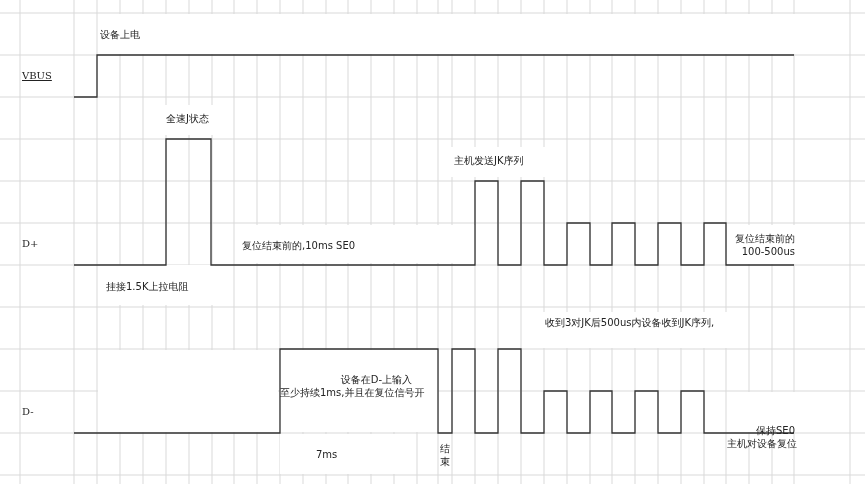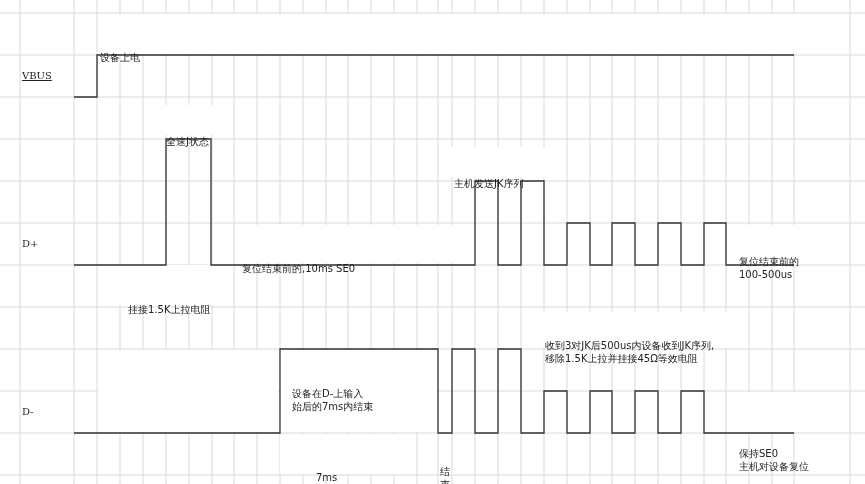--- a/index.html
+++ b/index.html
@@ -2,22 +2,22 @@
 <html><head>
 <meta charset="utf-8">
 <style>
   html, body { margin: 0; padding: 0; background: #ffffff; }
   body { width: 865px; height: 484px; overflow: hidden; position: relative;
          font-family: "DejaVu Sans", "Liberation Sans", sans-serif; }
   #canvas { position: absolute; left: 0; top: 0; width: 865px; height: 484px; }
   .grid-line { stroke: #d9d9d9; stroke-width: 1; }
   .signal { fill: none; stroke: #333333; stroke-width: 1.3; }
   .box { fill: #ffffff; }
-  .label { position: absolute; font-size: 10px; color: #222; white-space: nowrap; line-height: 13px; margin-top: 23px; }
-  .center { text-align: left; padding-left: 12px; }
+  .label { position: absolute; font-size: 10px; color: #222; white-space: nowrap; line-height: 13px; }
+  .center { text-align: right; }
   .sig-name { position: absolute; font-size: 10px; color: #222; font-family: "DejaVu Serif", serif; }
 </style>
 </head>
 <body>
 
 <svg id="canvas" viewBox="0 0 865 484" xmlns="http://www.w3.org/2000/svg">
   <g id="grid">
       <line x1="0" x2="865" y1="13" y2="13" class="grid-line"></line>
       <line x1="0" x2="865" y1="55" y2="55" class="grid-line"></line>
       <line x1="0" x2="865" y1="97" y2="97" class="grid-line"></line>
@@ -85,36 +85,35 @@
 
   <polyline class="signal" points="74,433 280,433 280,349 438,349 438,433 452,433 452,349 475,349 475,433 498,433 498,349 521,349 521,433 544,433 544,391 567,391 567,433 590,433 590,391 612,391 612,433 635,433 635,391 658,391 658,433 681,433 681,391 704,391 704,433 794,433"></polyline>
 </svg>
 
 <div class="sig-name" style="left:22px;top:70px;text-decoration:underline;">VBUS</div>
 <div class="sig-name" style="left:22px;top:238px;">D+</div>
 <div class="sig-name" style="left:22px;top:406px;">D-</div>
 
 <div class="label" style="left:100px;top:28px;">设备上电</div>
 <div class="label" style="left:166px;top:112px;">全速J状态</div>
-<div class="label" style="left:128px;top:280px;text-align:right;">挂接1.5K上拉电阻</div>
+<div class="label" style="left:106px;top:280px;text-align:right;">挂接1.5K上拉电阻</div>
 <div class="label" style="left:242px;top:239px;">复位结束前的,10ms SE0</div>
 <div class="label" style="left:454px;top:154px;">主机发送JK序列</div>
 <div class="label center" style="left:727px;top:232px;width:68px;">
   <div>复位结束前的</div>
   <div>100-500us</div>
 </div>
 <div class="label" style="left:545px;top:316px;">
   <div>收到3对JK后500us内设备收到JK序列,</div>
-  <div>移除1.5K上拉并挂接45Ω等效电阻</div>
 </div>
 <div class="label center" style="left:100px;top:378px;width:176px;">
 </div>
-<div class="label center" style="left:280px;top:364px;width:132px;">
+<div class="label center" style="left:280px;top:373px;width:132px;">
   <div>设备在D-上输入</div>
-  <div>始后的7ms内结束</div>
+  <div>至少持续1ms,并且在复位信号开</div>
 </div>
 <div class="label" style="left:316px;top:448px;">7ms</div>
 <div class="label" style="left:440px;top:442px;">
   <div>结</div>
   <div>束</div>
 </div>
 <div class="label center" style="left:727px;top:424px;width:68px;">
   <div>保持SE0</div>
   <div>主机对设备复位</div>
 </div>

